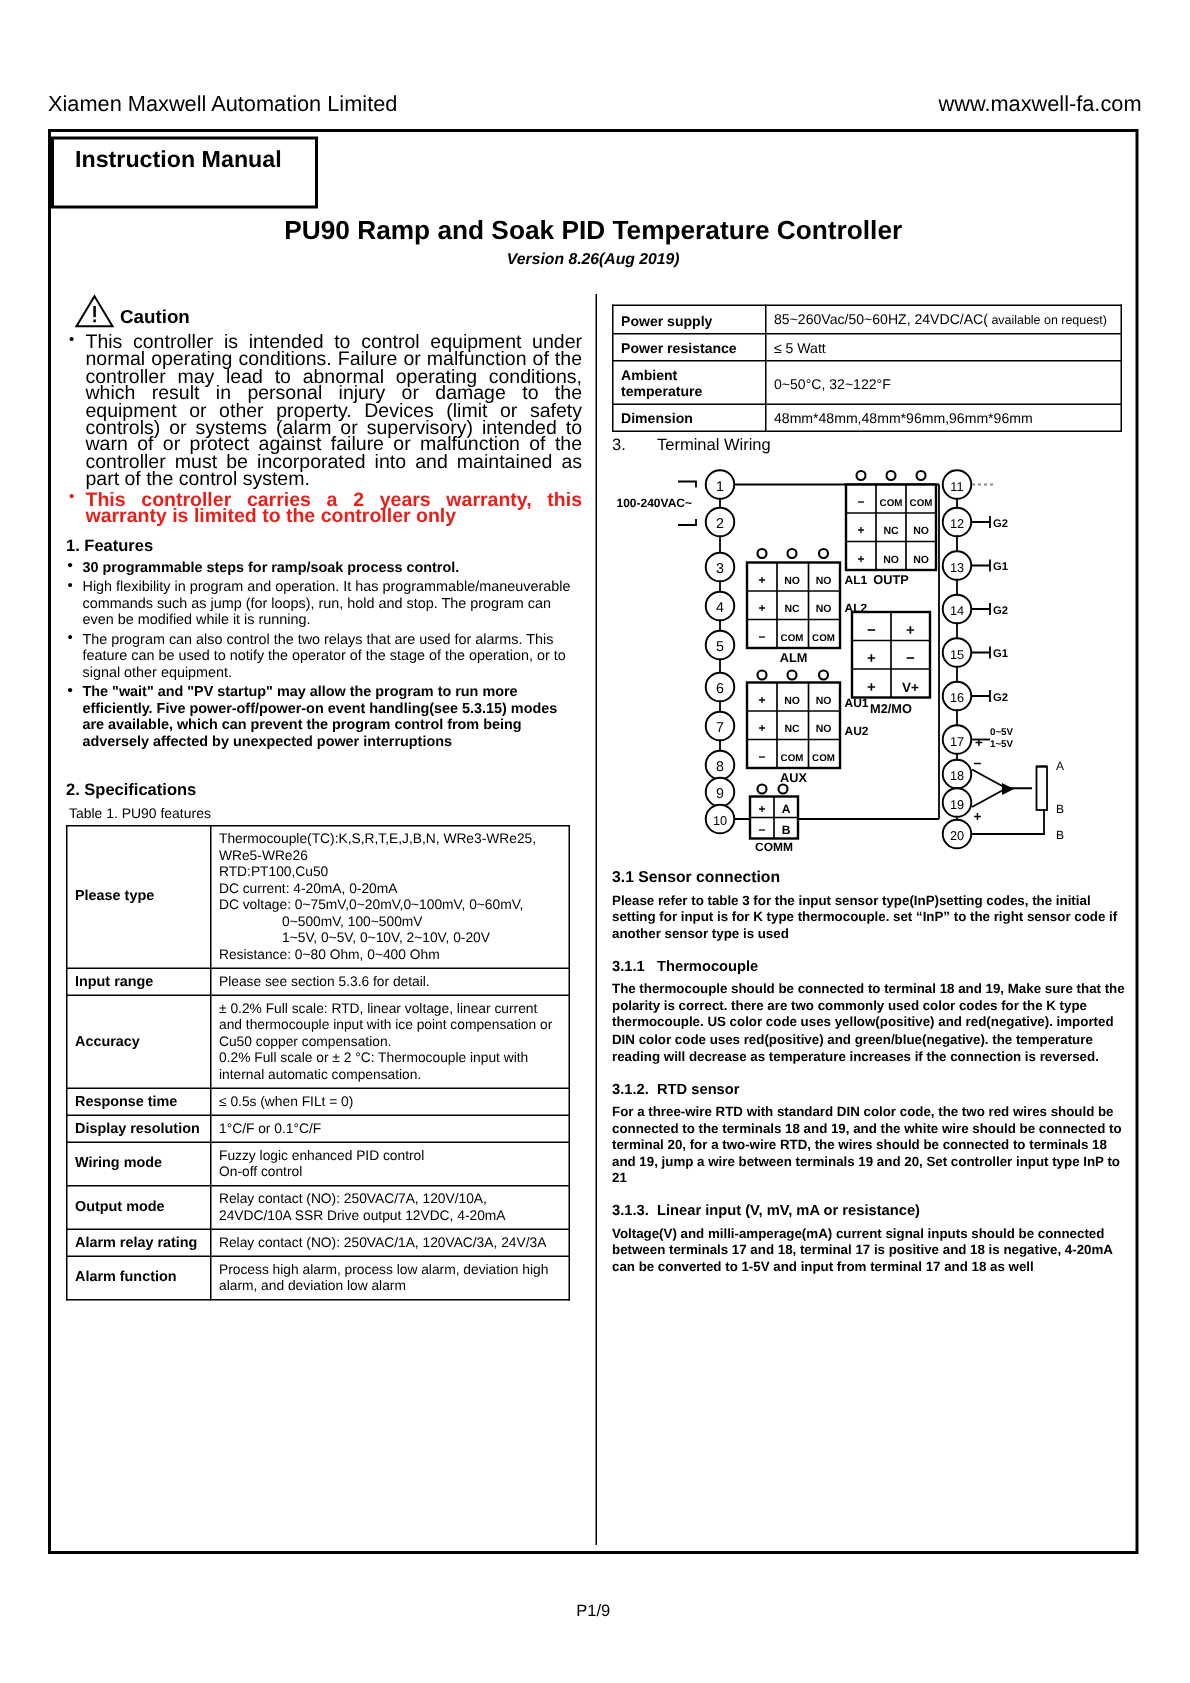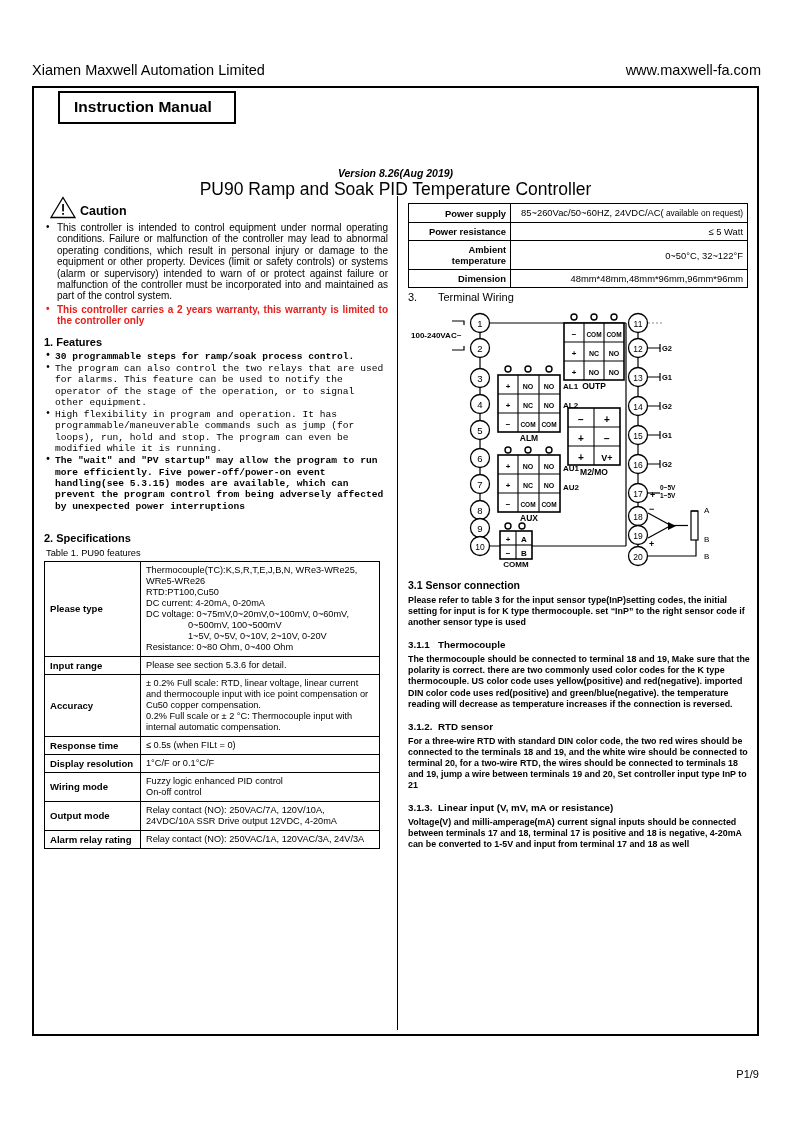--- a/index.html
+++ b/index.html
@@ -19,65 +19,65 @@
     font-size:14.5px;
   }
   .topbar .co{letter-spacing:0px;}
   .topbar .url{letter-spacing:0px;}
 
   .frame{
     position:absolute;left:32px;top:86px;width:727px;height:950px;
     border:2px solid #000;box-sizing:border-box;
   }
   .manualbox{
-    position:absolute;left:58px;top:91px;
+    position:absolute;left:34px;top:91px;
     border:2px solid #000;background:#fff;
-    padding:5px 22px 6px 14px;
+    padding:5px 22px 21px 14px;
     font-size:15.5px;font-weight:bold;
     box-sizing:border-box;
   }
 
   .doctitle{
     position:absolute;left:32px;top:143px;width:727px;
-    text-align:center;font-size:17.5px;font-weight:normal;margin-top:36px;
+    text-align:center;font-size:17.5px;font-weight:bold;
   }
   .docver{
     position:absolute;left:32px;top:167px;width:727px;
     text-align:center;font-size:10.5px;font-style:italic;font-weight:bold;
   }
 
   
   .colL{position:absolute;left:44px;top:196px;width:344px;}
   .colR{position:absolute;left:408px;top:203px;width:344px;}
 
   .vdiv{position:absolute;left:397px;top:196px;width:1px;height:834px;background:#000;}
 
   
   .cautionhead{display:flex;align-items:flex-end;gap:4px;margin:0 0 3px 6px;}
   .warn-ico{width:26px;height:23px;display:block;}
   .cautionhead .lbl{font-size:12.5px;font-weight:bold;padding-bottom:1px;}
 
   ul.bul{list-style:none;margin:0;padding:0;}
   ul.bul li{
     position:relative;padding-left:13px;margin-bottom:2px;
-    font-size:10px;line-height:11.4px;text-align:justify;
+    font-size:13px;line-height:11.4px;text-align:justify;
   }
   ul.bul li:before{
     content:"\2022";position:absolute;left:2px;top:-1px;font-size:10px;
   }
   li.warn-red{color:#e8201c;font-weight:bold;font-size:9.4px;line-height:11.2px;}
   li.warn-red:before{color:#e8201c;top:-3px;font-size:12px;}
 
   h3.sec{font-size:11px;font-weight:bold;margin:9px 0 3px 0;}
   h3.sec.tight{margin-top:20px;}
 
   ul.feat{list-style:none;margin:0;padding:0;}
   ul.feat li{
     position:relative;padding-left:11px;margin-bottom:1px;
-    font-size:9.6px;line-height:11.3px;font-family:Liberation Mono, monospace;
+    font-size:9.6px;line-height:11.3px;
   }
   ul.feat li:before{content:"\2022";position:absolute;left:1px;top:-1px;font-size:10px;}
   .f-bold{font-weight:bold;}
 
   .tabcap{font-size:9.3px;margin:4px 0 3px 2px;}
 
   
   table.spec{
     border-collapse:collapse;width:336px;
     table-layout:fixed;
@@ -91,41 +91,41 @@
   table.spec td.k{width:86px;font-weight:bold;font-size:9.6px;}
   table.spec td.v{font-size:9.2px;}
   .pre{white-space:pre-line;}
   .ind{display:inline-block;padding-left:42px;}
 
   table.pwr{
     border-collapse:collapse;width:340px;table-layout:fixed;
   }
   table.pwr td{
     border:1px solid #000;padding:3px 4px 3px 5px;
-    vertical-align:middle;font-size:9.4px;line-height:11px;text-align:right;
+    vertical-align:middle;font-size:9.4px;line-height:11px;
   }
   table.pwr td.k{width:92px;font-weight:bold;}
   .sm{font-size:8.3px;}
 
   
   .rsec{font-size:10.5px;font-weight:bold;margin:12px 0 4px 0;}
   .rsec2{font-size:9.8px;font-weight:bold;margin:11px 0 4px 0;}
   .rsec-num{display:inline-block;min-width:30px;}
   p.rp{font-size:8.9px;line-height:11.1px;margin:0 0 2px 0;font-weight:bold;}
   .twire{font-size:11px;font-weight:normal;margin:3px 0 2px 0;}
   .twire b{font-weight:normal;}
 
   
   .wire{position:relative;width:340px;height:260px;margin:4px 0 0 0;}
   .wire svg{display:block;}
 
   
   .footer{
     position:absolute;left:32px;top:1068px;width:727px;
-    text-align:right;font-size:11px;
+    text-align:center;font-size:11px;
   }
 </style>
 </head>
 <body>
 
 <div class="page">
 
   <div class="topbar">
     <span class="co">Xiamen Maxwell Automation Limited</span>
     <span class="url">www.maxwell-fa.com</span>
@@ -151,22 +151,22 @@
     </div>
 
     <ul class="bul">
       <li>This controller is intended to control equipment under normal operating conditions. Failure or malfunction of the controller may lead to abnormal operating conditions, which result in personal injury or damage to the equipment or other property. Devices (limit or safety controls) or systems (alarm or supervisory) intended to warn of or protect against failure or malfunction of the controller must be incorporated into and maintained as part of the control system.</li>
       <li class="warn-red">This controller carries a 2 years warranty, this warranty is limited to the controller only</li>
     </ul>
 
     <h3 class="sec">1. Features</h3>
     <ul class="feat">
       <li class="f-bold">30 programmable steps for ramp/soak process control.</li>
+      <li>High flexibility in program and operation. It has programmable/maneuverable commands such as jump (for loops), run, hold and stop. The program can even be modified while it is running.</li>
       <li>The program can also control the two relays that are used for alarms. This feature can be used to notify the operator of the stage of the operation, or to signal other equipment.</li>
-      <li>High flexibility in program and operation. It has programmable/maneuverable commands such as jump (for loops), run, hold and stop. The program can even be modified while it is running.</li>
       <li class="f-bold">The "wait" and "PV startup" may allow the program to run more efficiently. Five power-off/power-on event handling(see 5.3.15) modes are available, which can prevent the program control from being adversely affected by unexpected power interruptions</li>
     </ul>
 
     <h3 class="sec tight">2. Specifications</h3>
     <div class="tabcap">Table 1. PU90 features</div>
 
     <table class="spec">
       <tbody>
         <tr>
           <td class="k">Please type</td>
@@ -199,20 +199,24 @@
 On-off control</td>
         </tr>
         <tr>
           <td class="k">Output mode</td>
           <td class="v pre">Relay contact (NO): 250VAC/7A, 120V/10A,
 24VDC/10A  SSR Drive output  12VDC, 4-20mA</td>
         </tr>
         <tr>
           <td class="k">Alarm relay rating</td>
           <td class="v pre">Relay contact (NO): 250VAC/1A, 120VAC/3A, 24V/3A</td>
+        </tr>
+        <tr>
+          <td class="k">Alarm function</td>
+          <td class="v pre">Process high alarm, process low alarm, deviation high alarm, and deviation low alarm</td>
         </tr>
       </tbody>
     </table>
   </div>
 
   <div class="colR">
 
     <table class="pwr">
       <tbody>
         <tr>

